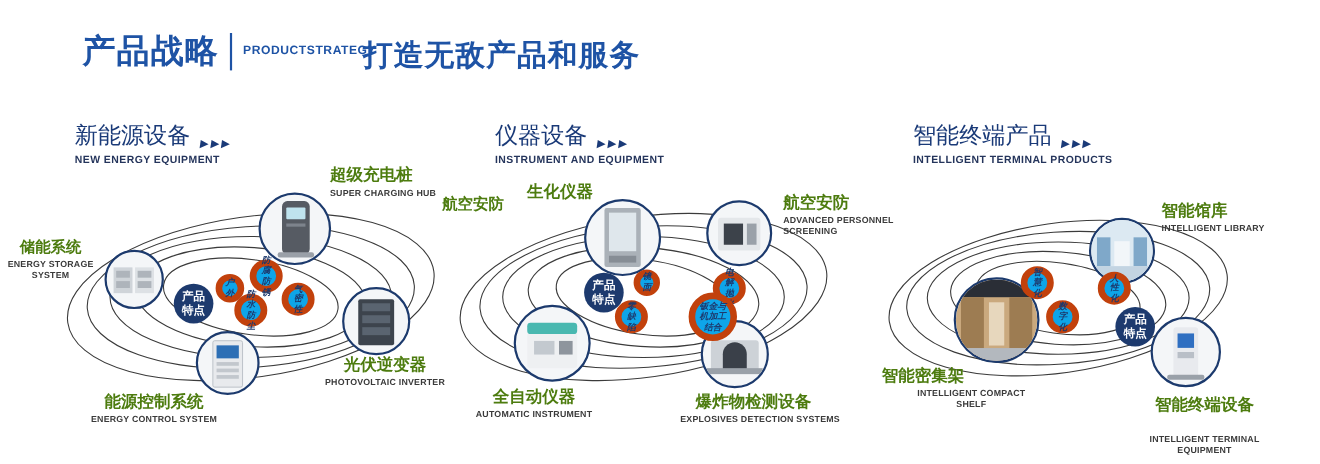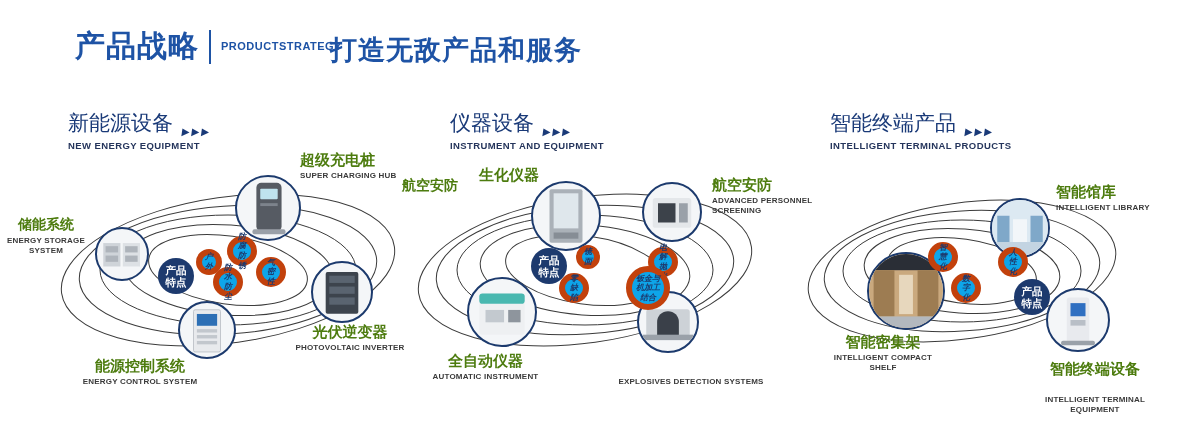--- a/index.html
+++ b/index.html
@@ -195,20 +195,21 @@
   <div class="lab-cn tc" style="left:428px;top:352px;width:115px;">全自动仪器</div>
   <div class="lab-en tc" style="left:428px;top:372px;width:115px;">AUTOMATIC INSTRUMENT</div>
 
   <div class="node" style="left:637px;top:291px;width:62px;height:62px;">
     <svg viewBox="0 0 64 64">
       <rect x="8" y="18" width="48" height="30" rx="3" fill="#cdd2d7"></rect>
       <path d="M20 48 V32 a12 12 0 0 1 24 0 V48 Z" fill="#3a4049"></path>
       <rect x="4" y="46" width="56" height="6" fill="#9aa1a9"></rect>
     </svg>
   </div>
+  <div class="lab-cn tc" style="left:610px;top:357px;width:150px;">爆炸物检测设备</div>
   <div class="lab-en tc" style="left:611px;top:377px;width:160px;">EXPLOSIVES DETECTION SYSTEMS</div>
 
   <div class="badge" style="left:531px;top:248px;">
     <span>产品特点</span>
   </div>
   <div class="bubble" style="left:576px;top:245px;width:24px;height:24px;">镜面</div>
   <div class="bubble" style="left:604px;top:247px;width:30px;height:30px;margin-left:44px;">电解抛光</div>
   <div class="bubble" style="left:559px;top:273px;width:30px;height:30px;">零缺陷</div>
   <div class="bubble" style="left:626px;top:266px;width:44px;height:44px;">钣金与机加工结合</div>
 
@@ -227,21 +228,21 @@
   <div class="node" style="left:867px;top:252px;width:78px;height:78px;">
     <svg viewBox="0 0 64 64">
       <rect x="0" y="0" width="64" height="64" fill="#caa97e"></rect>
       <rect x="0" y="0" width="64" height="14" fill="#2a2e36"></rect>
       <rect x="4" y="14" width="18" height="40" fill="#9d7c52"></rect>
       <rect x="42" y="14" width="18" height="40" fill="#9d7c52"></rect>
       <rect x="26" y="18" width="12" height="34" fill="#e7d7bd"></rect>
       <rect x="0" y="54" width="64" height="10" fill="#b3b8be"></rect>
     </svg>
   </div>
-  <div class="lab-cn tc" style="left:828px;top:333px;width:110px;">智能密集架</div>
+  <div class="lab-cn tc" style="left:784px;top:333px;width:110px;">智能密集架</div>
   <div class="lab-en tc" style="left:833px;top:353px;width:100px;">INTELLIGENT COMPACT SHELF</div>
 
   <div class="node" style="left:1046px;top:288px;width:64px;height:64px;">
     <svg viewBox="0 0 64 64">
       <rect x="20" y="8" width="24" height="48" rx="3" fill="#e8eaee"></rect>
       <rect x="24" y="14" width="16" height="14" fill="#2f6fc1"></rect>
       <rect x="24" y="32" width="16" height="6" fill="#b9bfc7"></rect>
       <rect x="14" y="54" width="36" height="5" rx="2" fill="#9aa1a9"></rect>
     </svg>
   </div>

